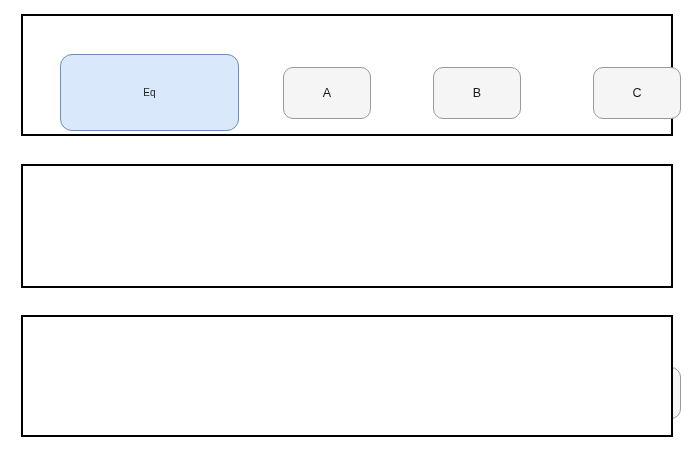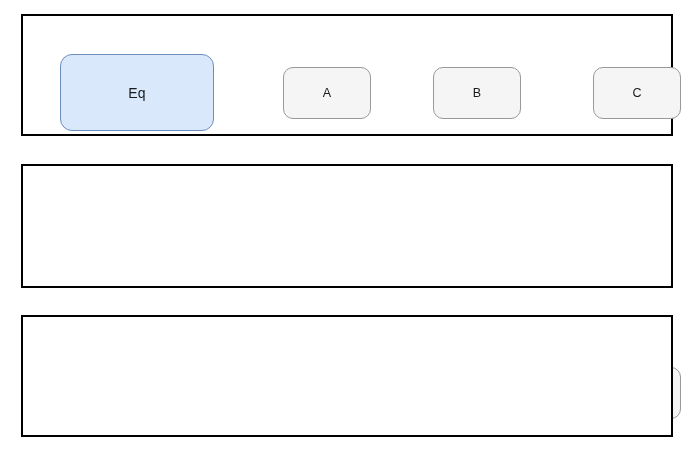--- a/index.html
+++ b/index.html
@@ -32,29 +32,29 @@
     border: 2px solid #000000;
   }
   .panel-1 { left: 21px;  top: 14px;  width: 652px; height: 122px; }
   .panel-2 { left: 21px;  top: 164px; width: 652px; height: 124px; }
   .panel-3 { left: 21px;  top: 315px; width: 652px; height: 122px; }
 
   
   .type-box {
     position: absolute;
     box-sizing: border-box;
-    width: 154px;
+    width: 179px;
     height: 77px;
     border-radius: 12px;
     border-width: 1.5px;
     border-style: solid;
     display: flex;
     align-items: center;
     justify-content: center;
-    font-size: 14px;
+    font-size: 10px;
     color: #1a1a1a;
     letter-spacing: 0.1px;
     line-height: 1;
     text-align: center;
   }
   .type-box.blue {
     left: 37px;  top: 38px;
     background: #dae8fc;
     border-color: #6c8ebf;
   }

